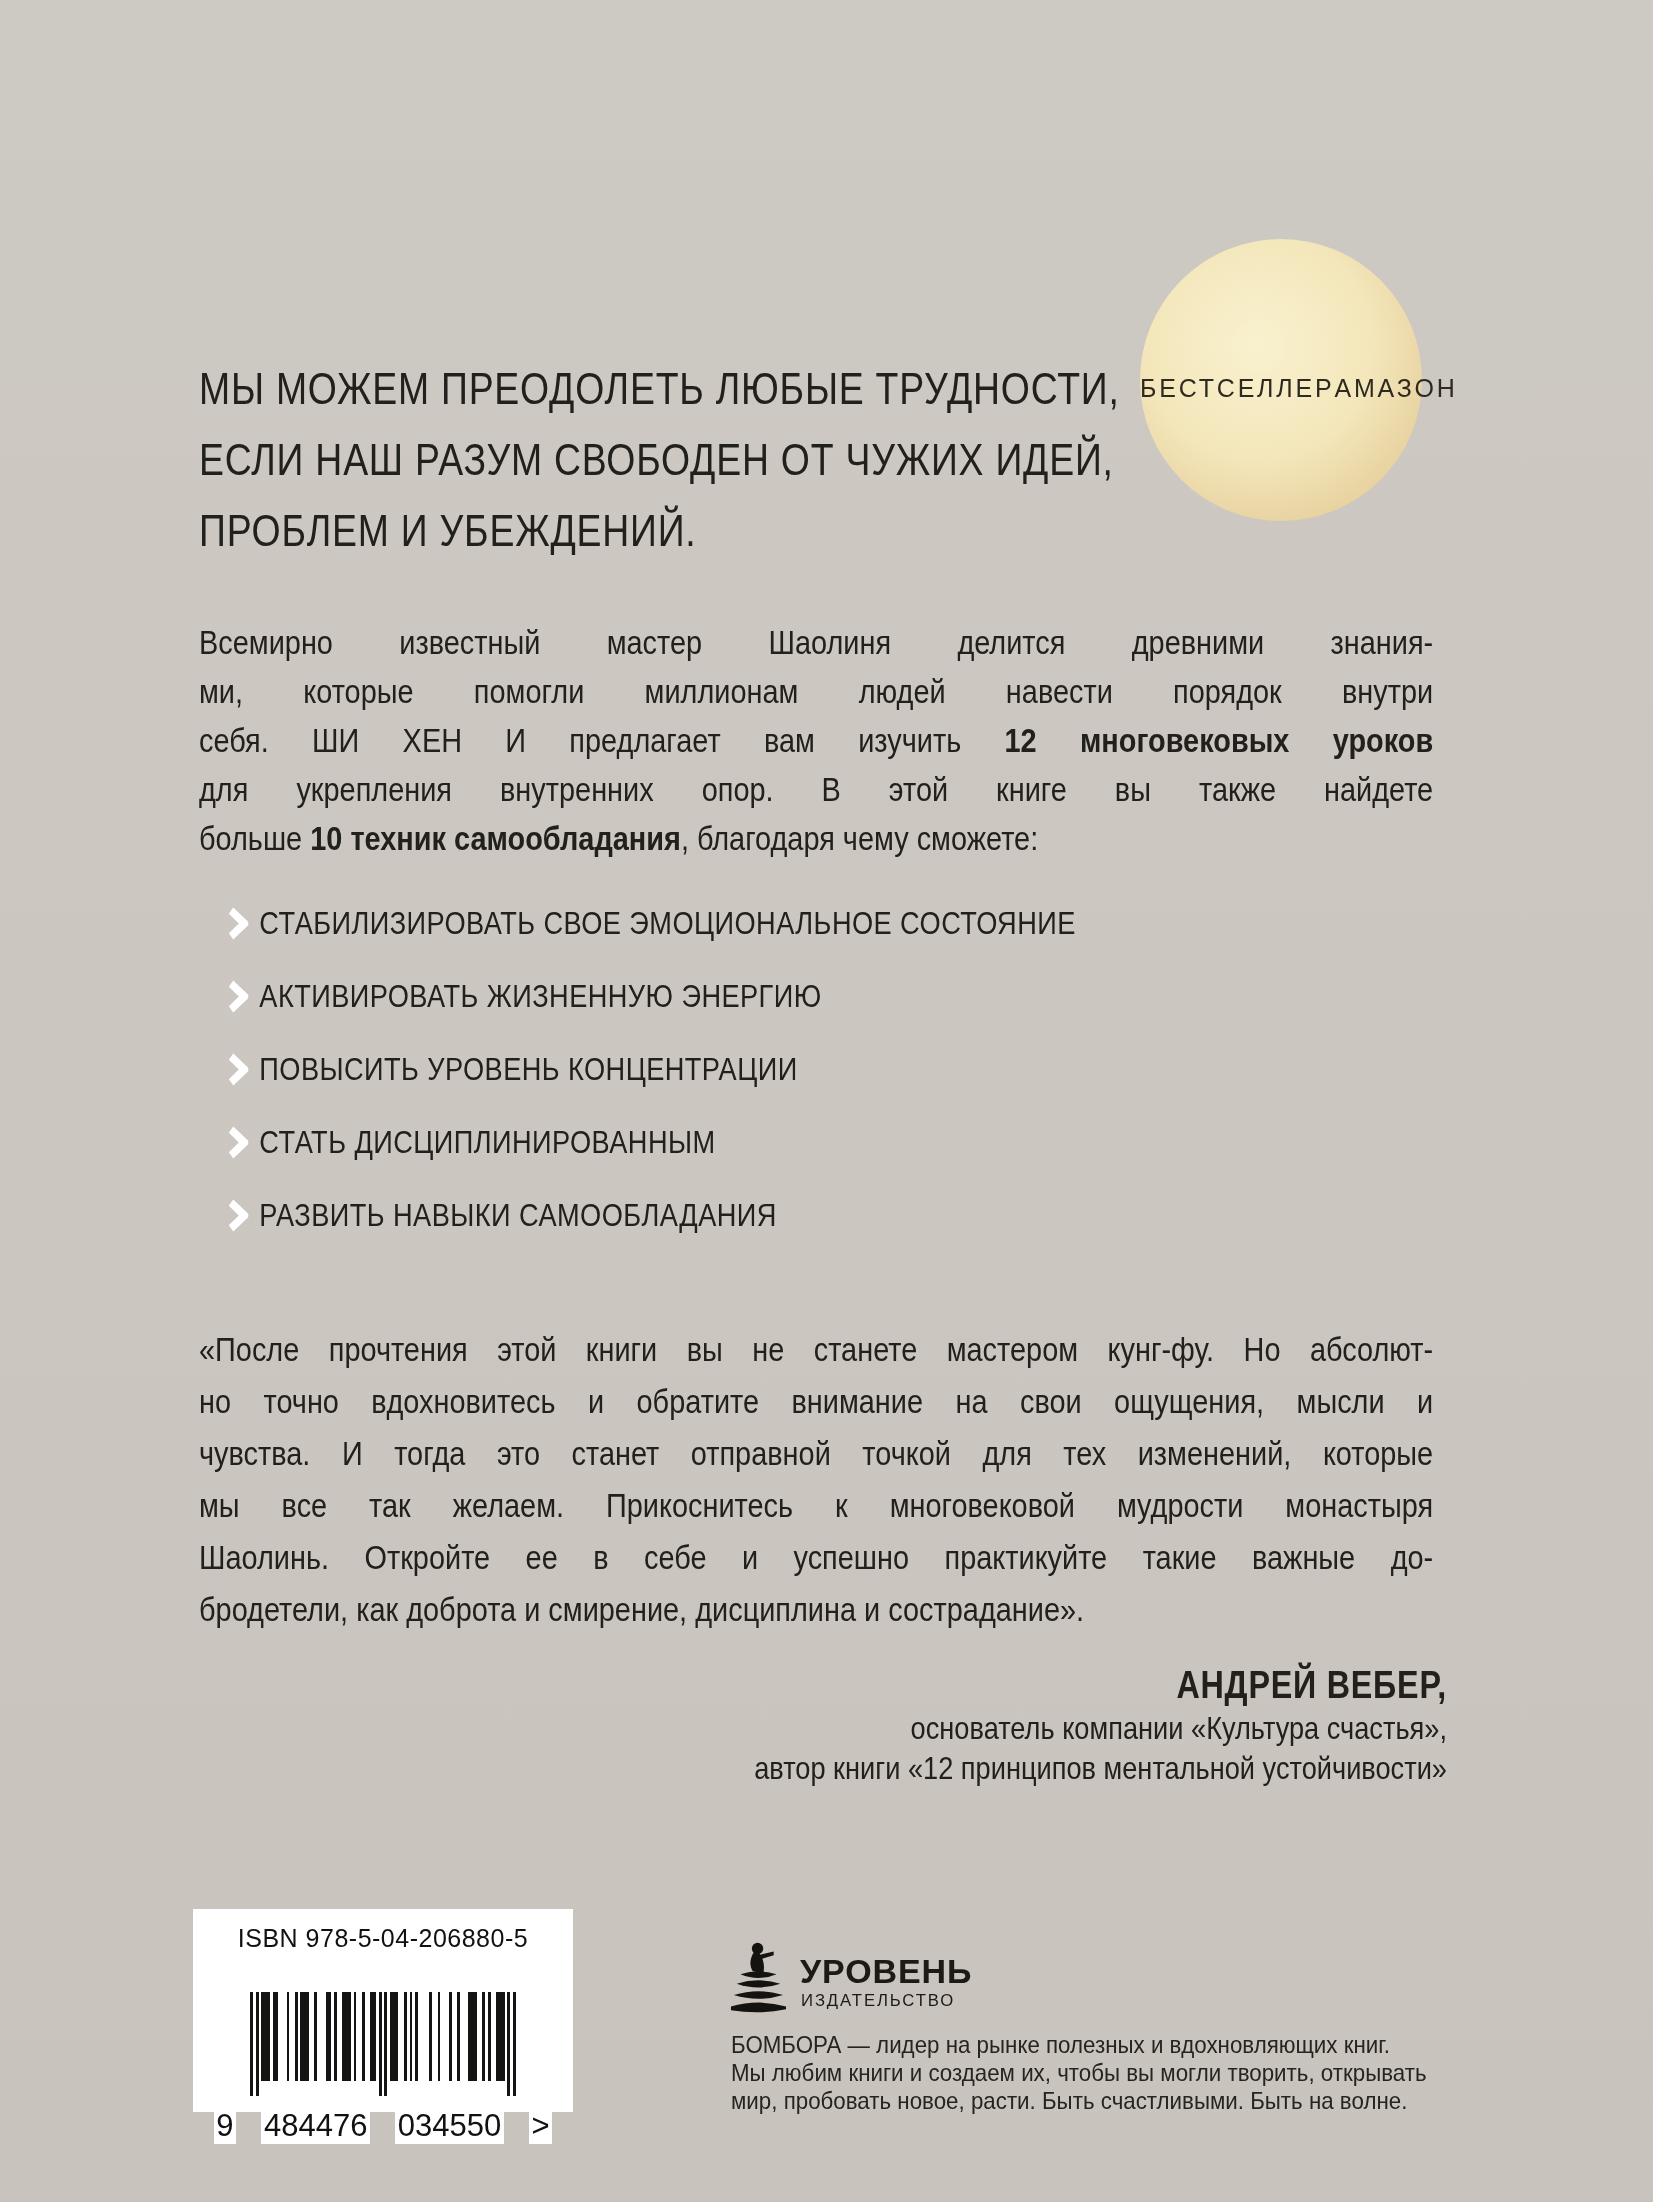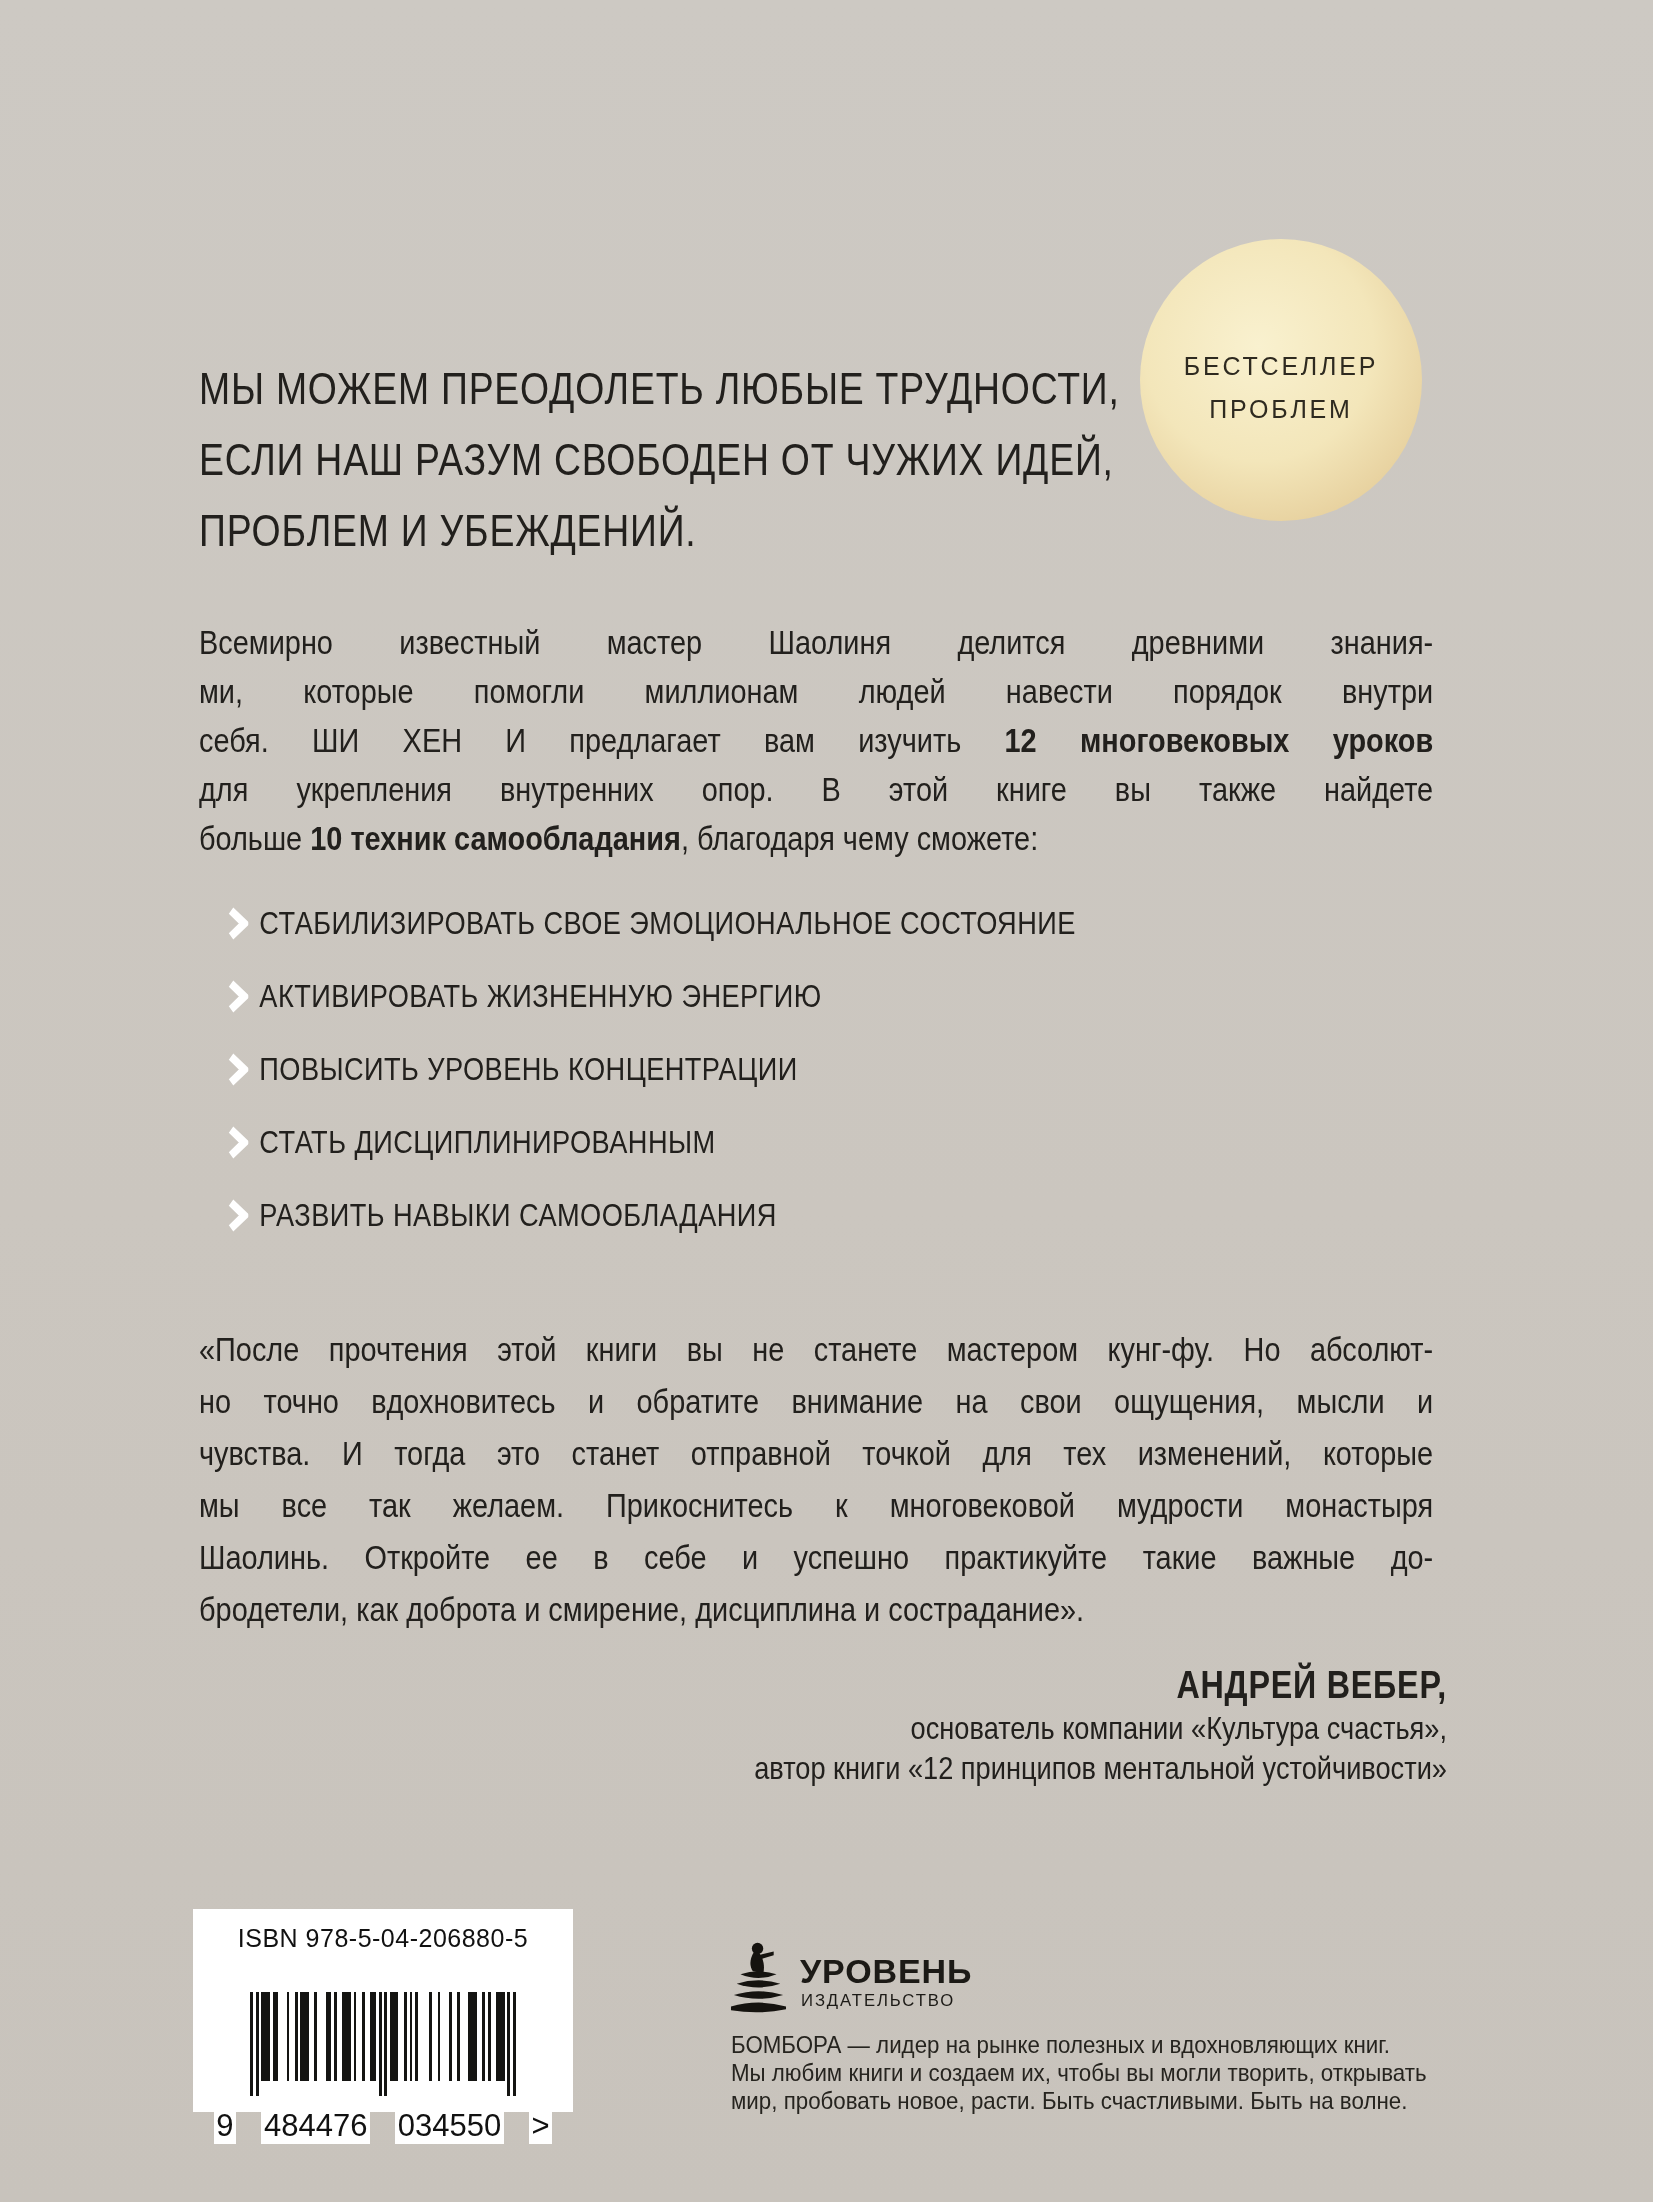--- a/index.html
+++ b/index.html
@@ -12,21 +12,21 @@
     position:relative;
     width:1654px;height:2202px;
     background:linear-gradient(180deg,#cdc9c3 0%,#cbc6bf 55%,#c8c3bc 100%);
     overflow:hidden;
   }
   
   .badge{
     position:absolute;left:1140px;top:239px;width:282px;height:282px;
     border-radius:50%;
     background:radial-gradient(circle at 42% 38%, #f9f1cf 0%, #f3e6ba 48%, #e6cf9c 80%, #ddc187 100%);
-    display:flex;flex-direction:column;align-items:center;justify-content:center;
+    display:flex;flex-direction:row;align-items:center;
     padding-top:16.7px;box-sizing:border-box;
   }
   .badge .b-line{
     font-size:25px;line-height:43px;letter-spacing:2.8px;
     color:#2e2a20;font-weight:400;
   }
   
   .headline{
     position:absolute;left:199px;top:353px;
     font-size:44px;line-height:71px;letter-spacing:0.9px;
@@ -109,21 +109,21 @@
     white-space:nowrap;
   }
 </style>
 </head>
 <body>
 
 <div class="cover">
 
   <div class="badge">
     <div class="b-line">БЕСТСЕЛЛЕР</div>
-    <div class="b-line">ПРОБЛЕМ</div>
+    <div class="b-line">АМАЗОН</div>
   </div>
 
   <div class="headline">
     <div>МЫ МОЖЕМ ПРЕОДОЛЕТЬ ЛЮБЫЕ ТРУДНОСТИ,</div>
     <div>ЕСЛИ НАШ РАЗУМ СВОБОДЕН ОТ ЧУЖИХ ИДЕЙ,</div>
     <div>ПРОБЛЕМ И УБЕЖДЕНИЙ.</div>
   </div>
 
   <div class="intro">
     <div class="jline">Всемирно известный мастер Шаолиня делится древними знания-</div>

